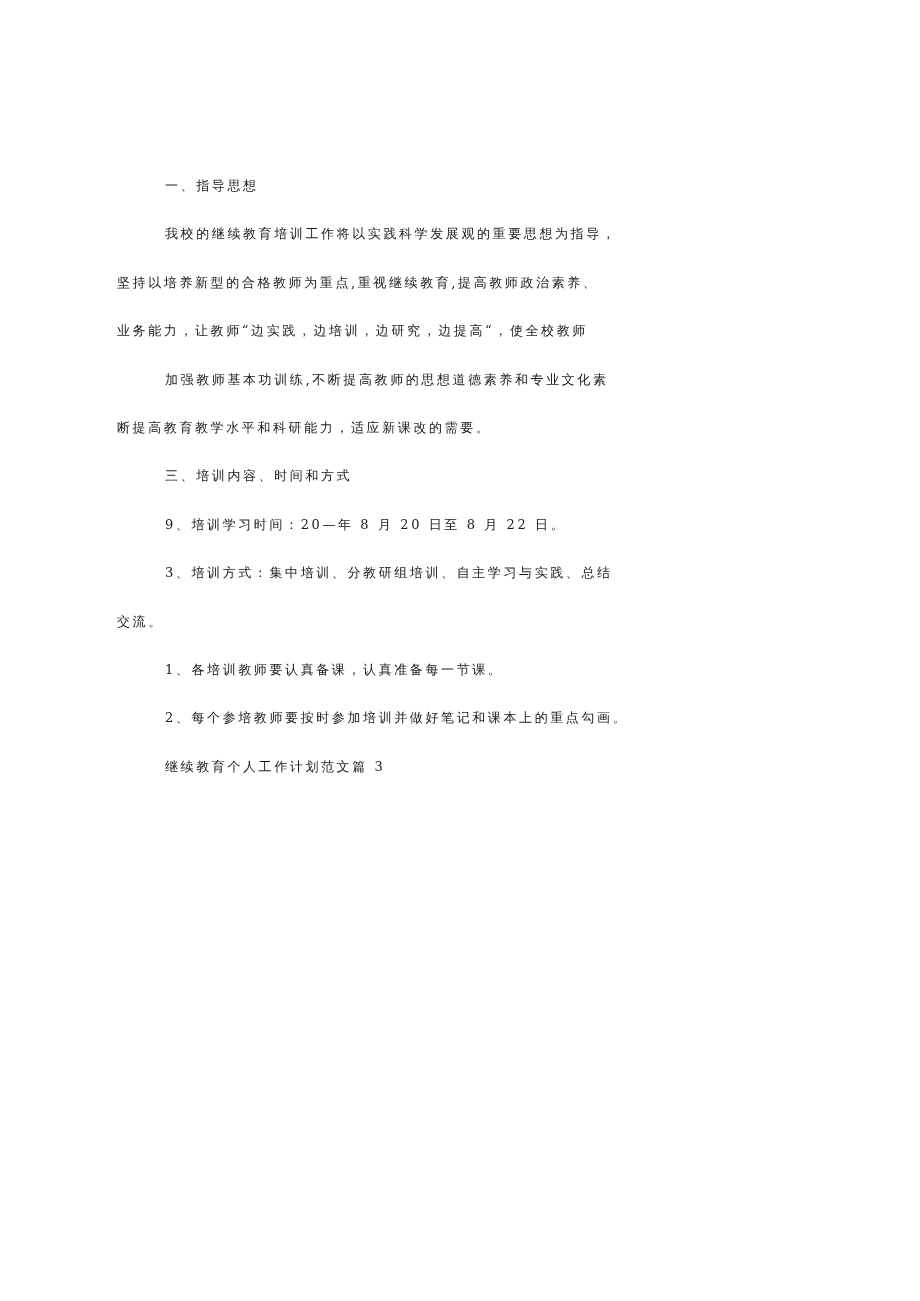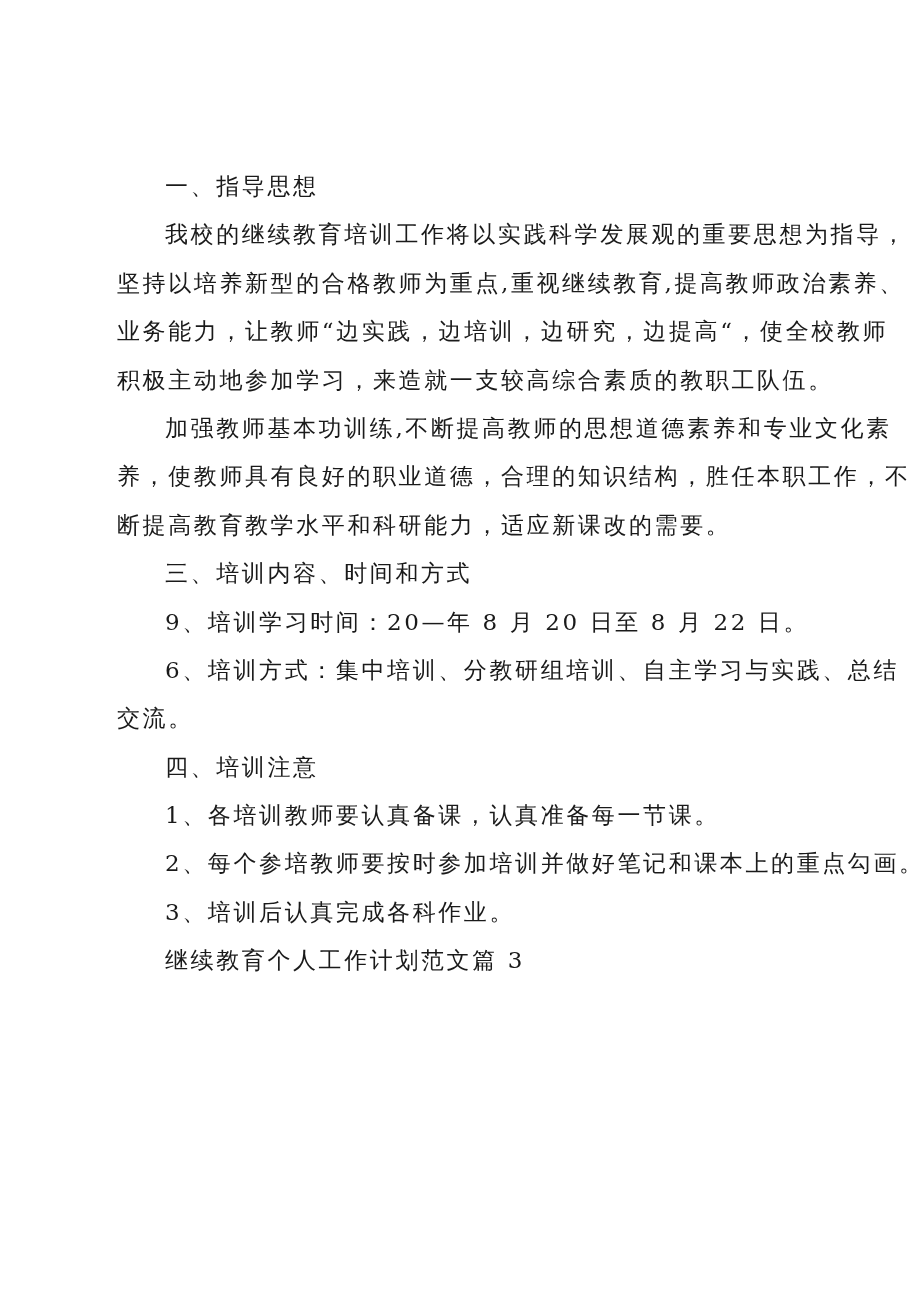--- a/index.html
+++ b/index.html
@@ -17,48 +17,44 @@
     }
     .page {
       position: absolute;
       left: 117px;
       top: 162px;
       width: 722px;
     }
     .line {
       height: 48.4px;
       line-height: 48.4px;
-      font-size: 23px;
+      font-size: 13px;
       letter-spacing: 2.6px;
       white-space: nowrap;
       overflow: visible;
     }
     .indent {
       padding-left: 48px;
     }
   </style>
 </head>
 <body>
 
 <div class="page">
 
   <div class="line indent">一、指导思想</div>
   <div class="line indent">我校的继续教育培训工作将以实践科学发展观的重要思想为指导，</div>
   <div class="line">坚持以培养新型的合格教师为重点,重视继续教育,提高教师政治素养、</div>
   <div class="line">业务能力，让教师“边实践，边培训，边研究，边提高“，使全校教师</div>
-  <div class="line">积极主动地参加学习，来造就一支较高综合素质的教职工队伍。</div>
 
   <div class="line indent">加强教师基本功训练,不断提高教师的思想道德素养和专业文化素</div>
-  <div class="line">养，使教师具有良好的职业道德，合理的知识结构，胜任本职工作，不</div>
   <div class="line">断提高教育教学水平和科研能力，适应新课改的需要。</div>
 
   <div class="line indent">三、培训内容、时间和方式</div>
   <div class="line indent">9、培训学习时间：20—年 8 月 20 日至 8 月 22 日。</div>
-  <div class="line indent">6、培训方式：集中培训、分教研组培训、自主学习与实践、总结</div>
+  <div class="line indent">3、培训方式：集中培训、分教研组培训、自主学习与实践、总结</div>
   <div class="line">交流。</div>
 
-  <div class="line indent">四、培训注意</div>
   <div class="line indent">1、各培训教师要认真备课，认真准备每一节课。</div>
   <div class="line indent">2、每个参培教师要按时参加培训并做好笔记和课本上的重点勾画。</div>
-  <div class="line indent">3、培训后认真完成各科作业。</div>
 
   <div class="line indent">继续教育个人工作计划范文篇 3</div>
 </div>
 
 </body></html>

